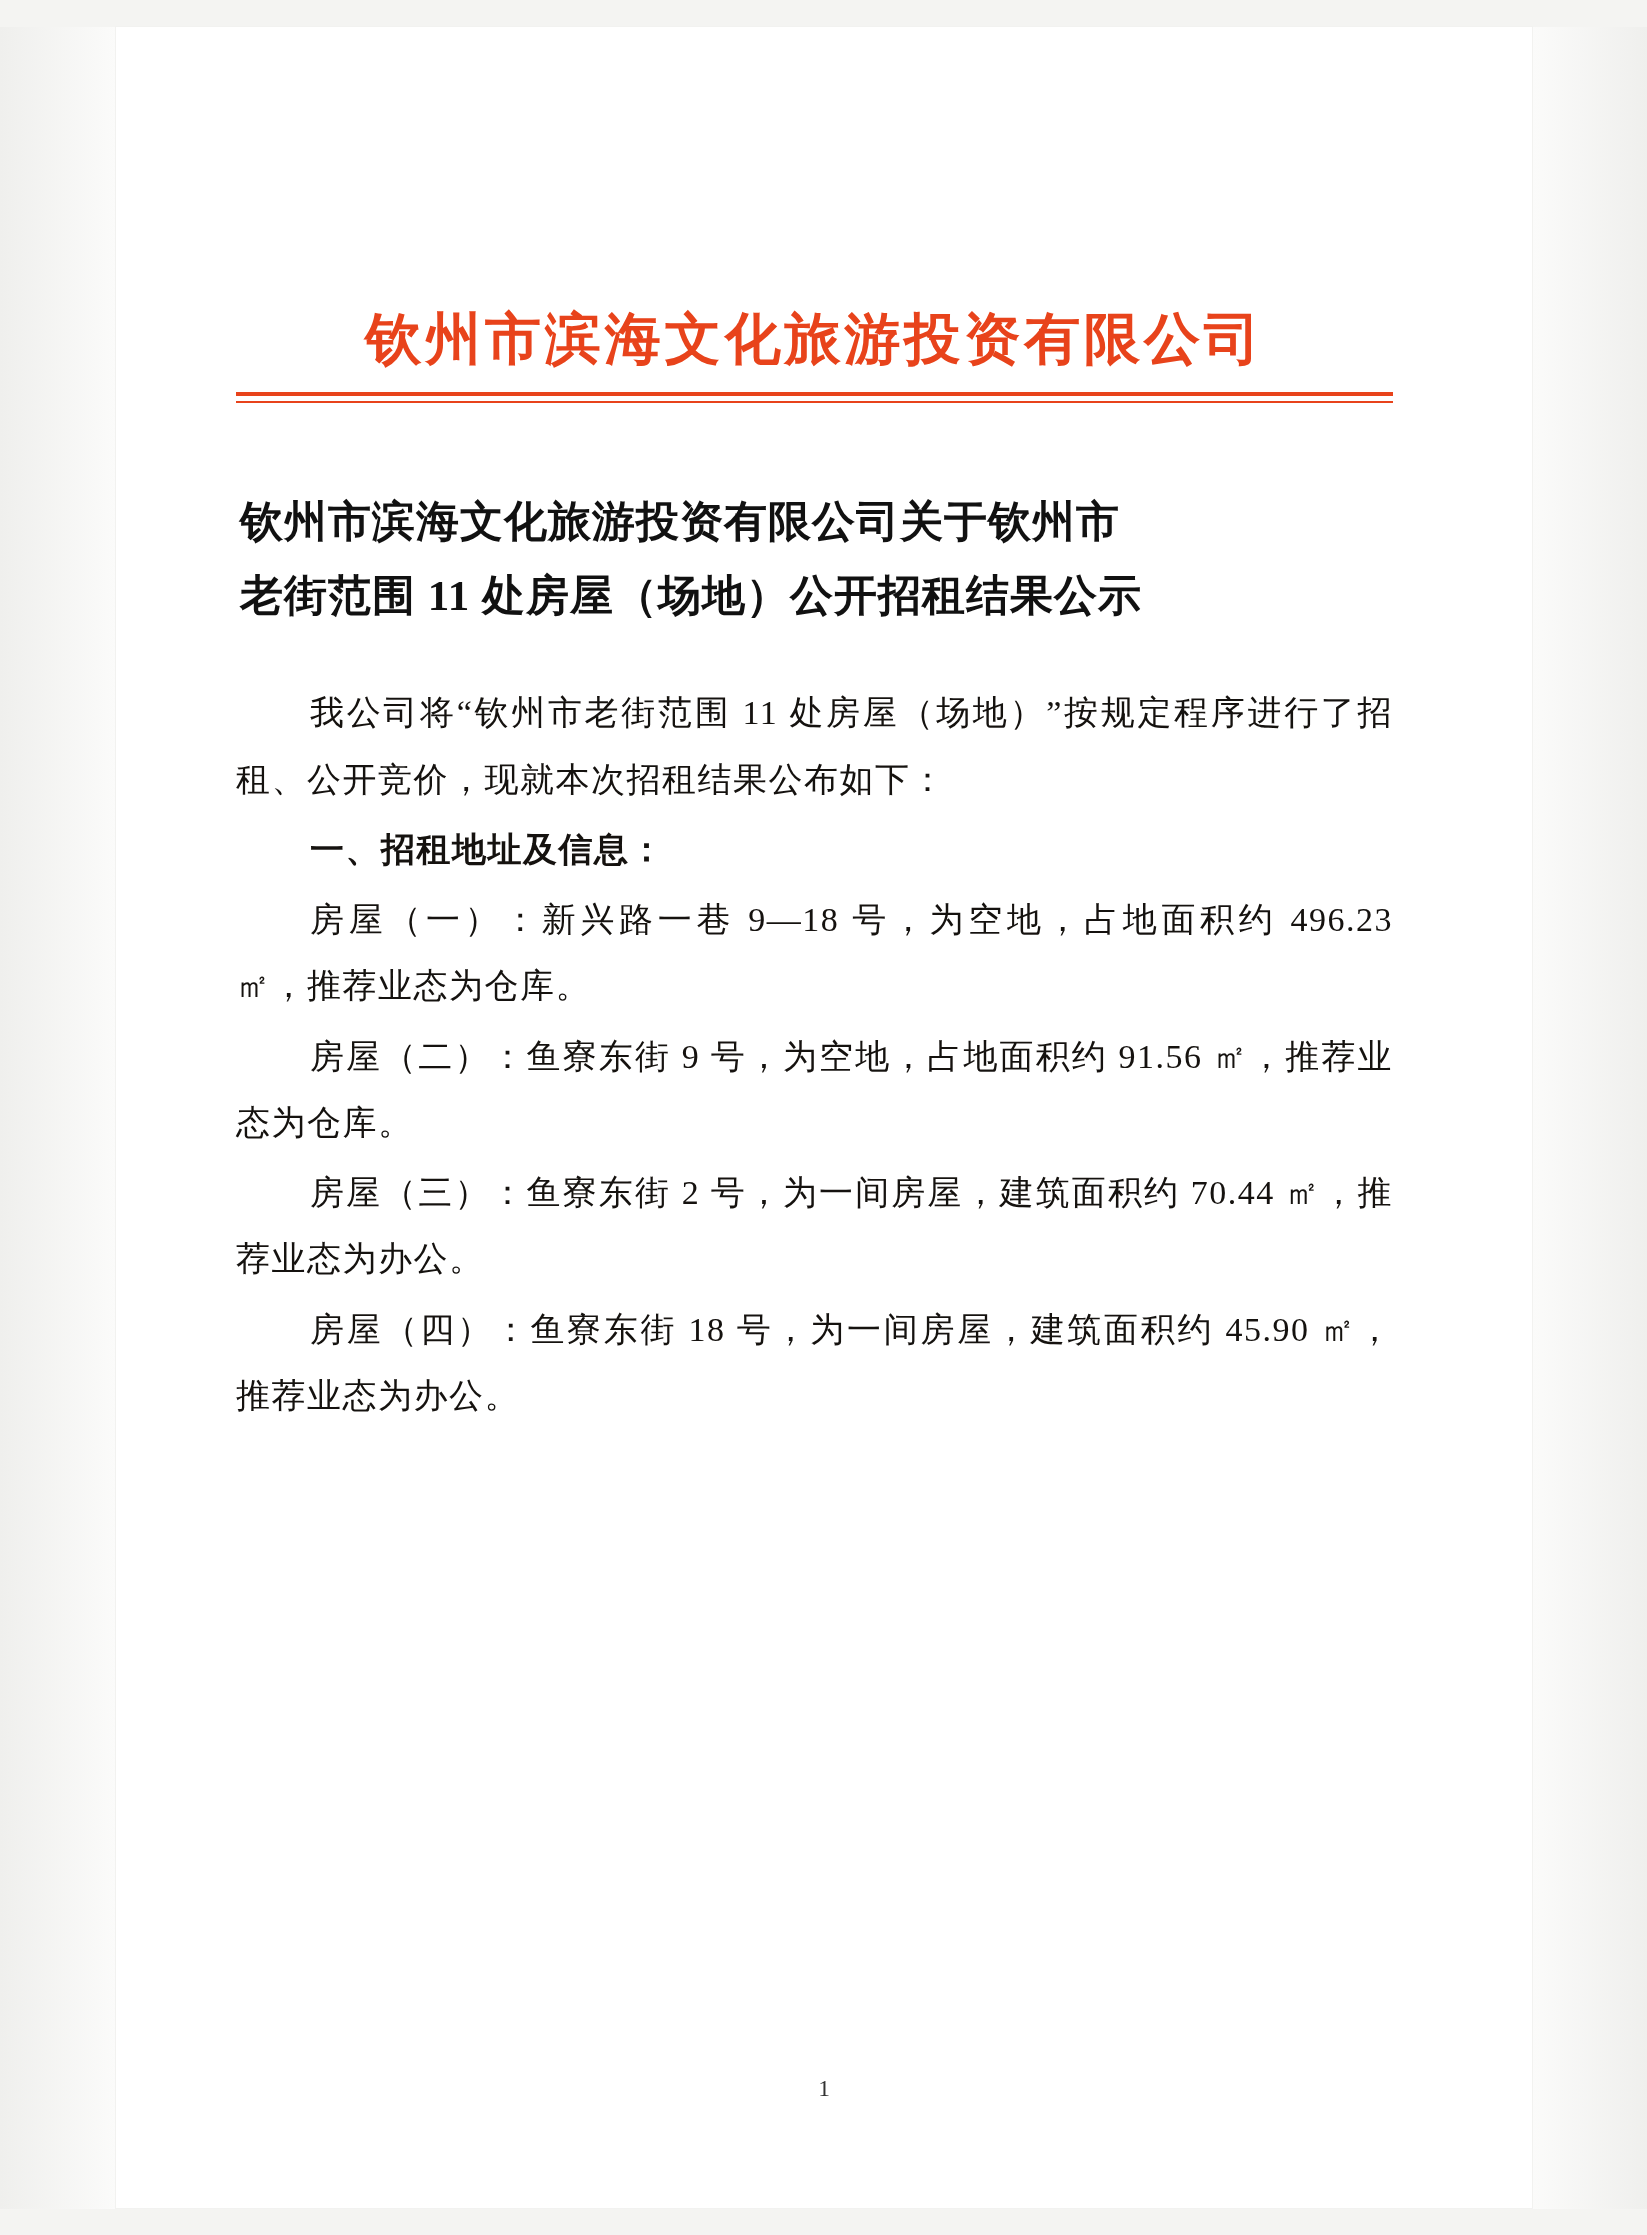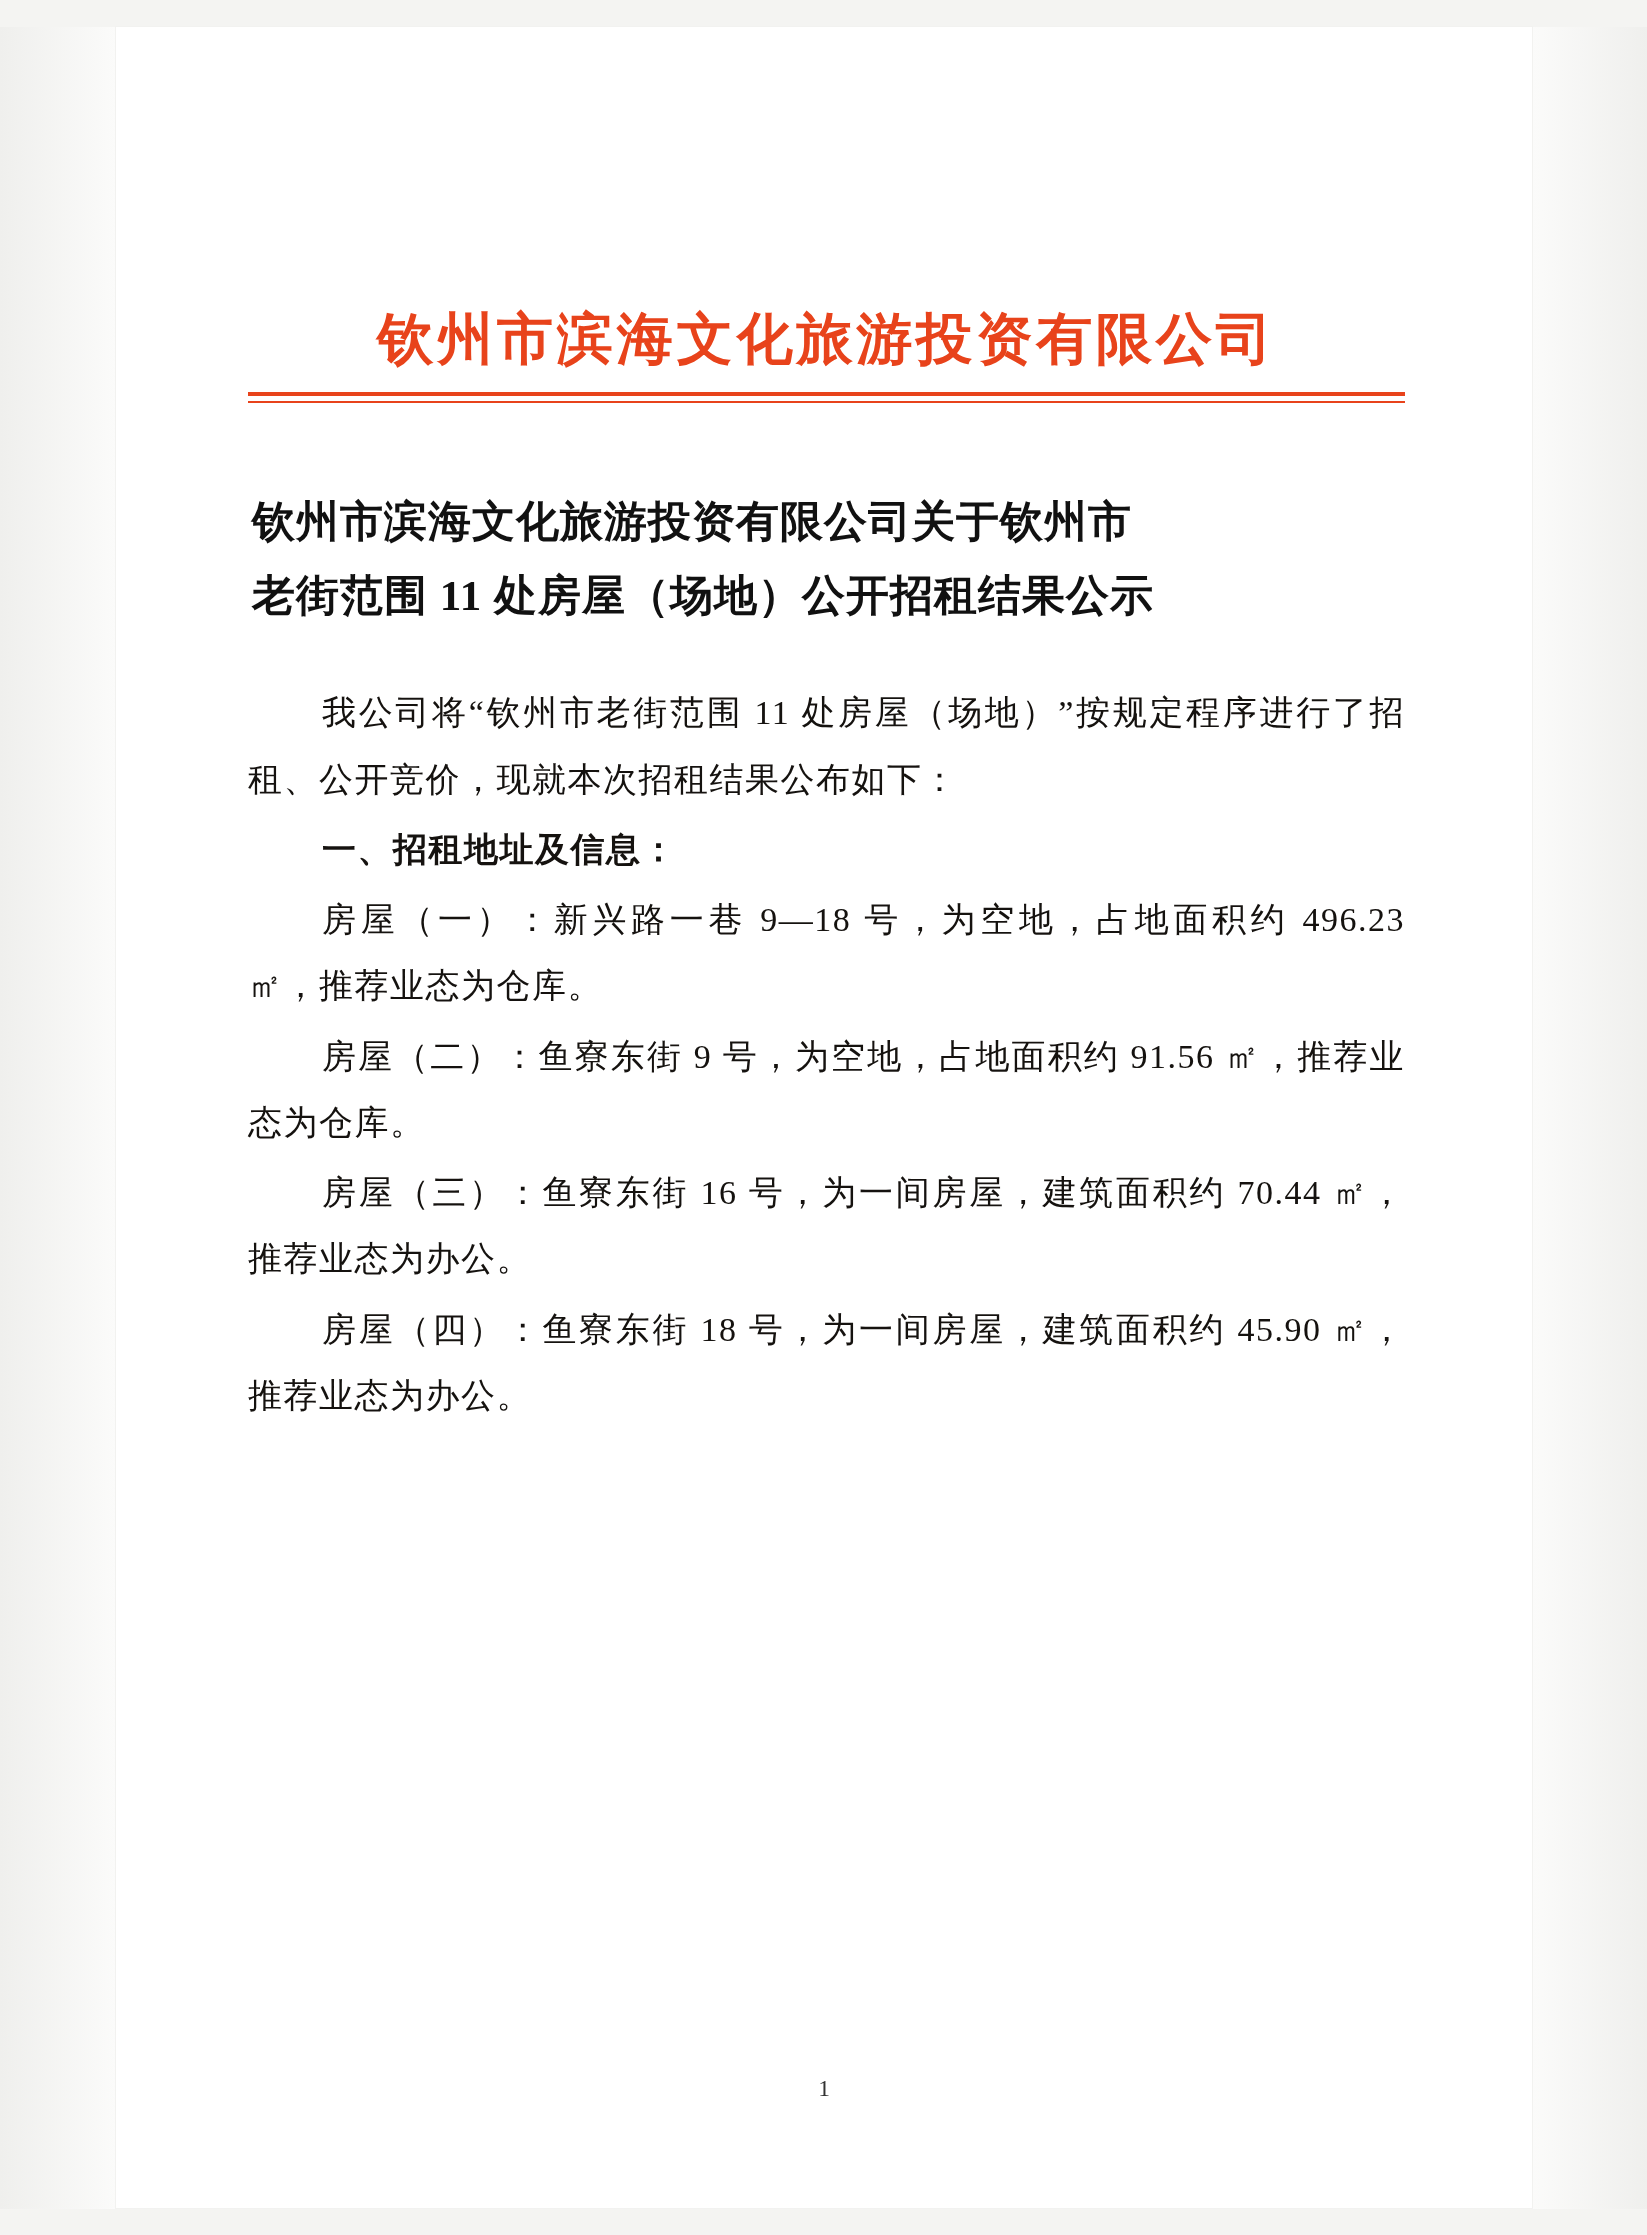--- a/index.html
+++ b/index.html
@@ -23,21 +23,21 @@
     position: absolute;
     left: 116px;
     top: 27.4px;
     width: 1416px;
     height: 2181px;
     background: #ffffff;
     box-shadow: 0 0 0 1px #f2f2f0;
   }
   .content {
     position: absolute;
-    left: 132px;
+    left: 120px;
     top: 279px;
     width: 1157px;
   }
 
   
   .letterhead {
     text-align: center;
     color: #e8431b;
     font-family: "DejaVu Serif", "Liberation Serif", serif;
     font-weight: bold;
@@ -154,21 +154,21 @@
       <div class="doc-title">
         <span>钦州市滨海文化旅游投资有限公司关于钦州市</span>
         <span class="line2">老街范围 11 处房屋（场地）公开招租结果公示</span>
       </div>
 
       <div class="body-block">
         <p class="para">我公司将“钦州市老街范围 11 处房屋（场地）”按规定程序进行了招租、公开竞价，现就本次招租结果公布如下：</p>
         <p class="para heading">一、招租地址及信息：</p>
         <p class="para">房屋（一）：新兴路一巷 9—18 号，为空地，占地面积约 496.23 ㎡，推荐业态为仓库。</p>
         <p class="para">房屋（二）：鱼寮东街 9 号，为空地，占地面积约 91.56 ㎡，推荐业态为仓库。</p>
-        <p class="para">房屋（三）：鱼寮东街 16 号，为一间房屋，建筑面积约 70.44 ㎡，推荐业态为办公。</p>
+        <p class="para">房屋（三）：鱼寮东街 2 号，为一间房屋，建筑面积约 70.44 ㎡，推荐业态为办公。</p>
         <p class="para">房屋（四）：鱼寮东街 18 号，为一间房屋，建筑面积约 45.90 ㎡，推荐业态为办公。</p>
       </div>
 
     </div>
 
     <div class="page-number">1</div>
 
   </div>
 </div>
 

